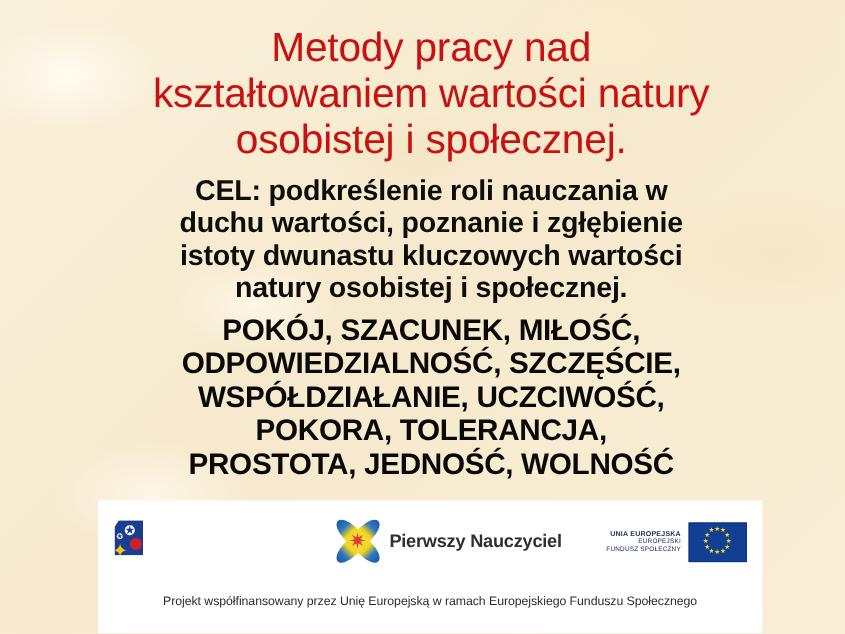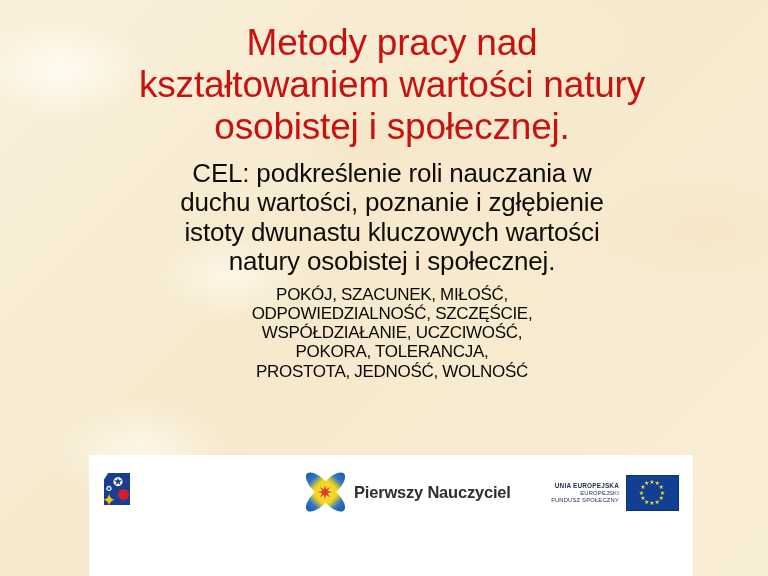--- a/index.html
+++ b/index.html
@@ -49,31 +49,31 @@
     font-weight: 400;
     margin: 0;
     letter-spacing: -0.2px;
     white-space: pre-line;
   }
 
   .slide-goal {
     color: #100d08;
     font-size: 26px;
     line-height: 1.135;
-    font-weight: 400;
+    font-weight: 700;
     margin: 10px 0 0 0;
     letter-spacing: -0.2px;
     white-space: pre-line;
   }
 
   .slide-values {
     color: #0b0906;
-    font-size: 17px;
+    font-size: 27px;
     line-height: 1.135;
-    font-weight: normal;
+    font-weight: bold;
     margin: 8px 0 0 0;
     letter-spacing: -0.3px;
     white-space: pre-line;
   }
 
   
   .footer-banner {
     position: absolute;
     left: 89px;
     top: 455px;
@@ -291,15 +291,16 @@
             <div class="ue-star" style="left: 16.75px; top: 22.5933px; width: 6px; height: 6px; text-align: center;">★</div>
             <div class="ue-star" style="left: 12.9067px; top: 18.75px; width: 6px; height: 6px; text-align: center;">★</div>
             <div class="ue-star" style="left: 11.5px; top: 13.5px; width: 6px; height: 6px; text-align: center;">★</div>
             <div class="ue-star" style="left: 12.9067px; top: 8.25px; width: 6px; height: 6px; text-align: center;">★</div>
             <div class="ue-star" style="left: 16.75px; top: 4.40673px; width: 6px; height: 6px; text-align: center;">★</div>
           </div>
       </div>
 
     </div>
 
+    <div class="footer-caption">Projekt współfinansowany przez Unię Europejską w ramach Europejskiego Funduszu Społecznego</div>
   </div>
 
 </div>
 
 </body></html>

